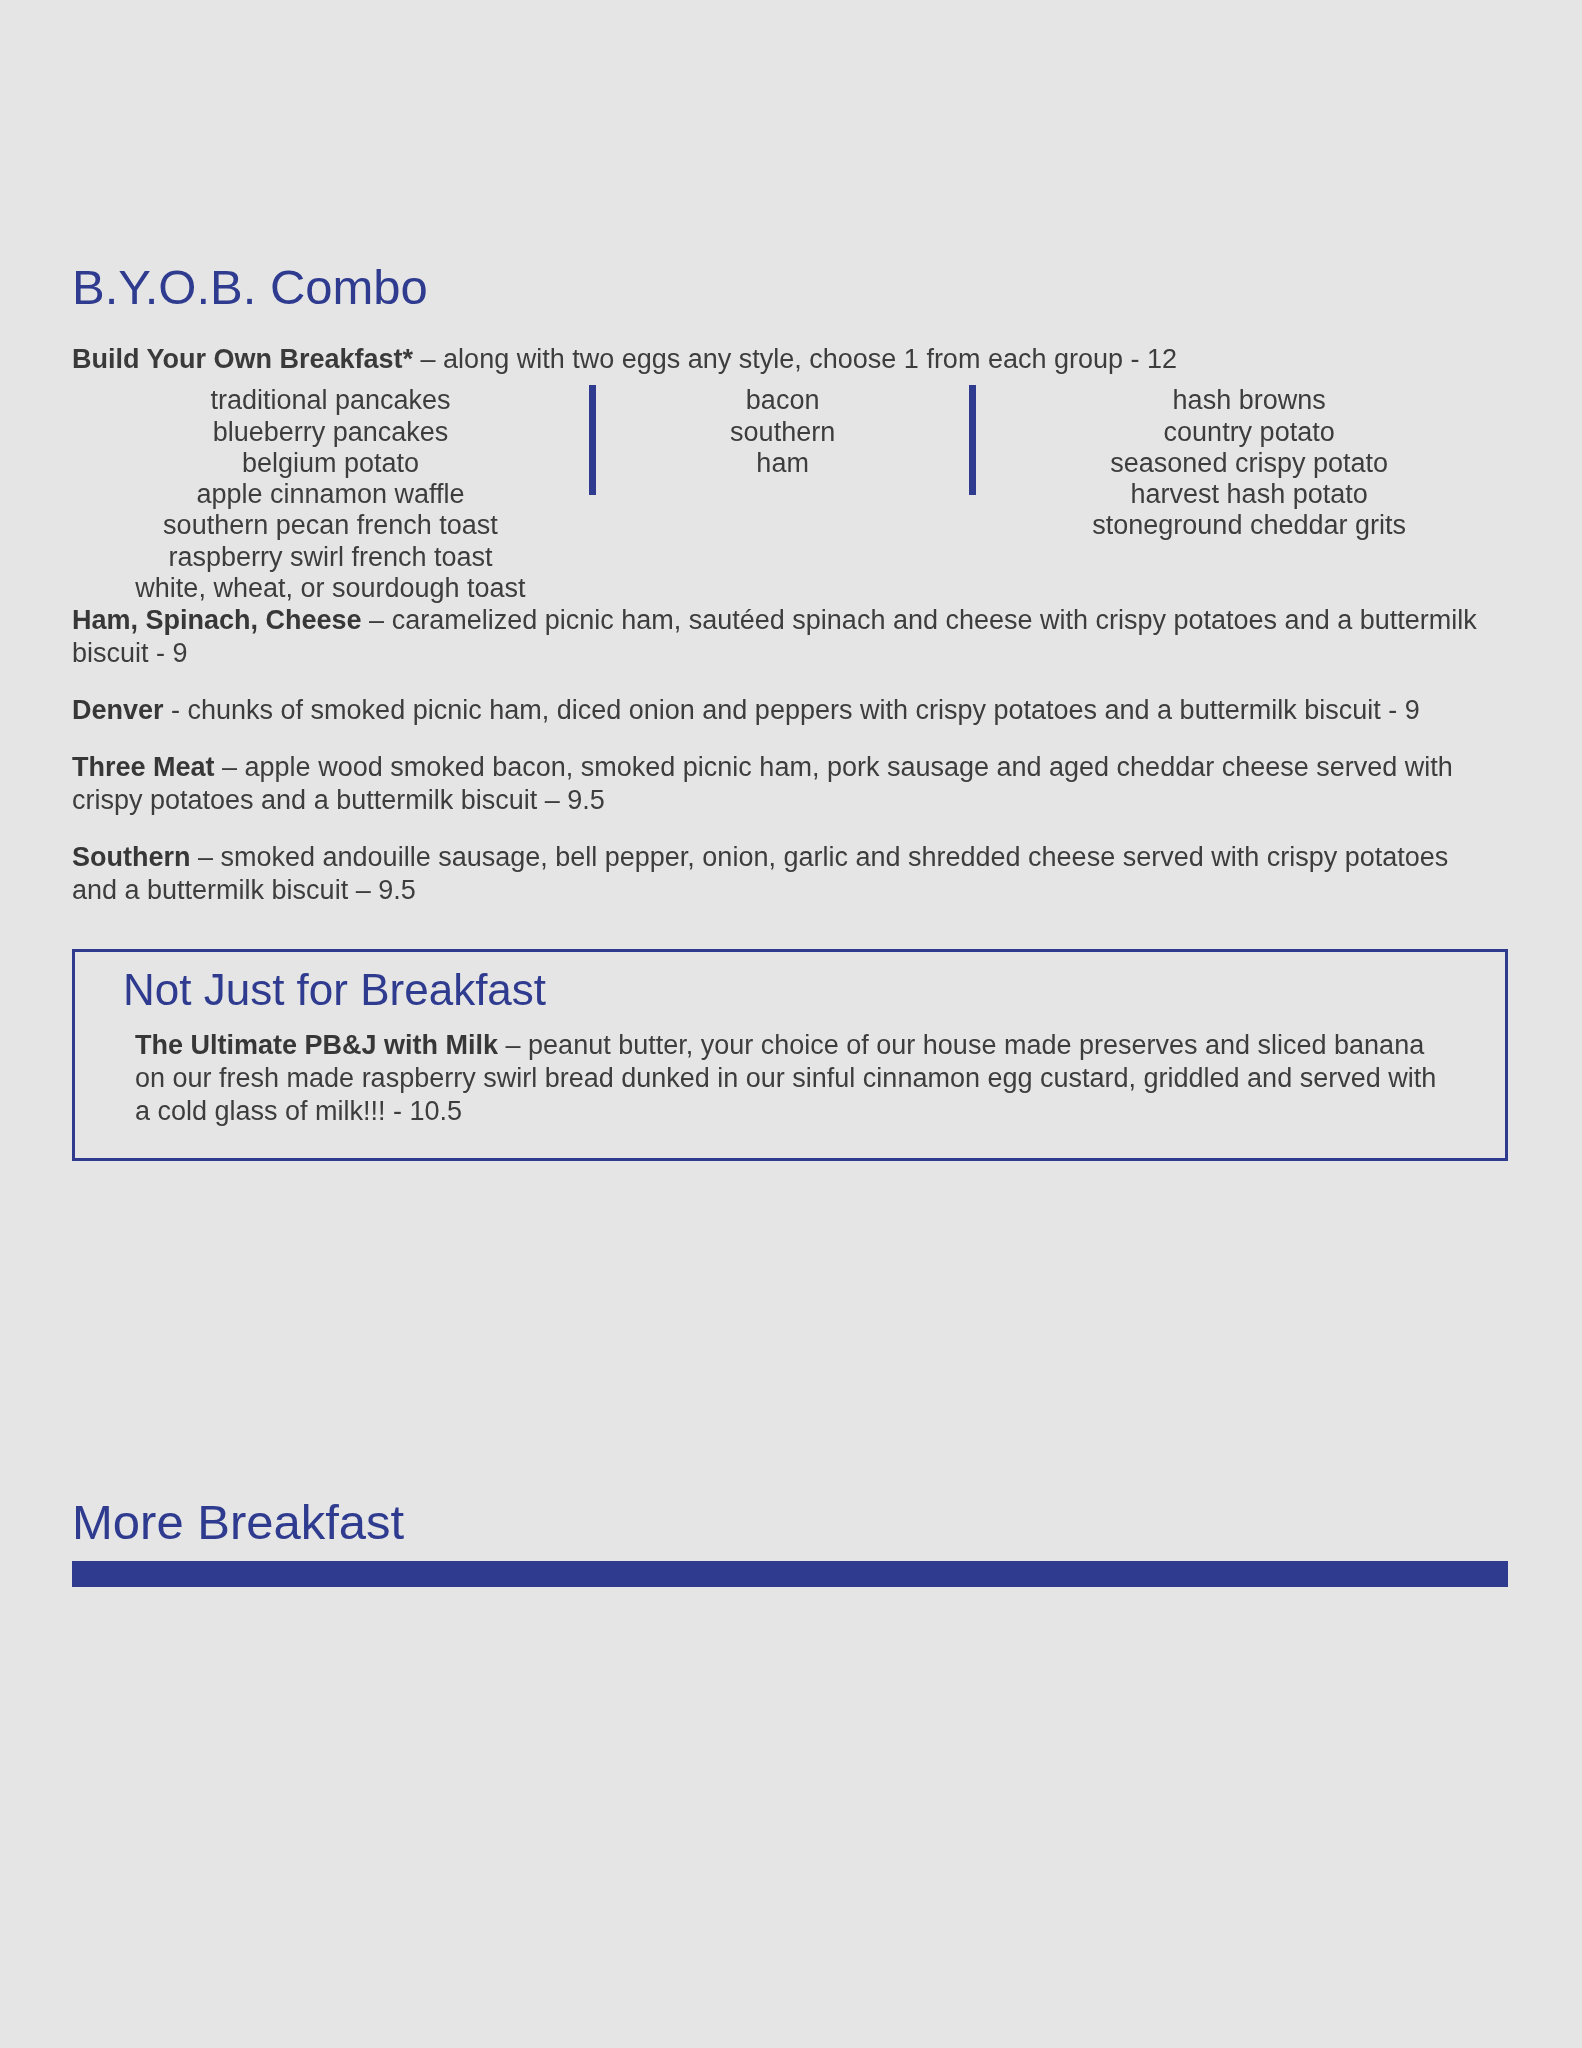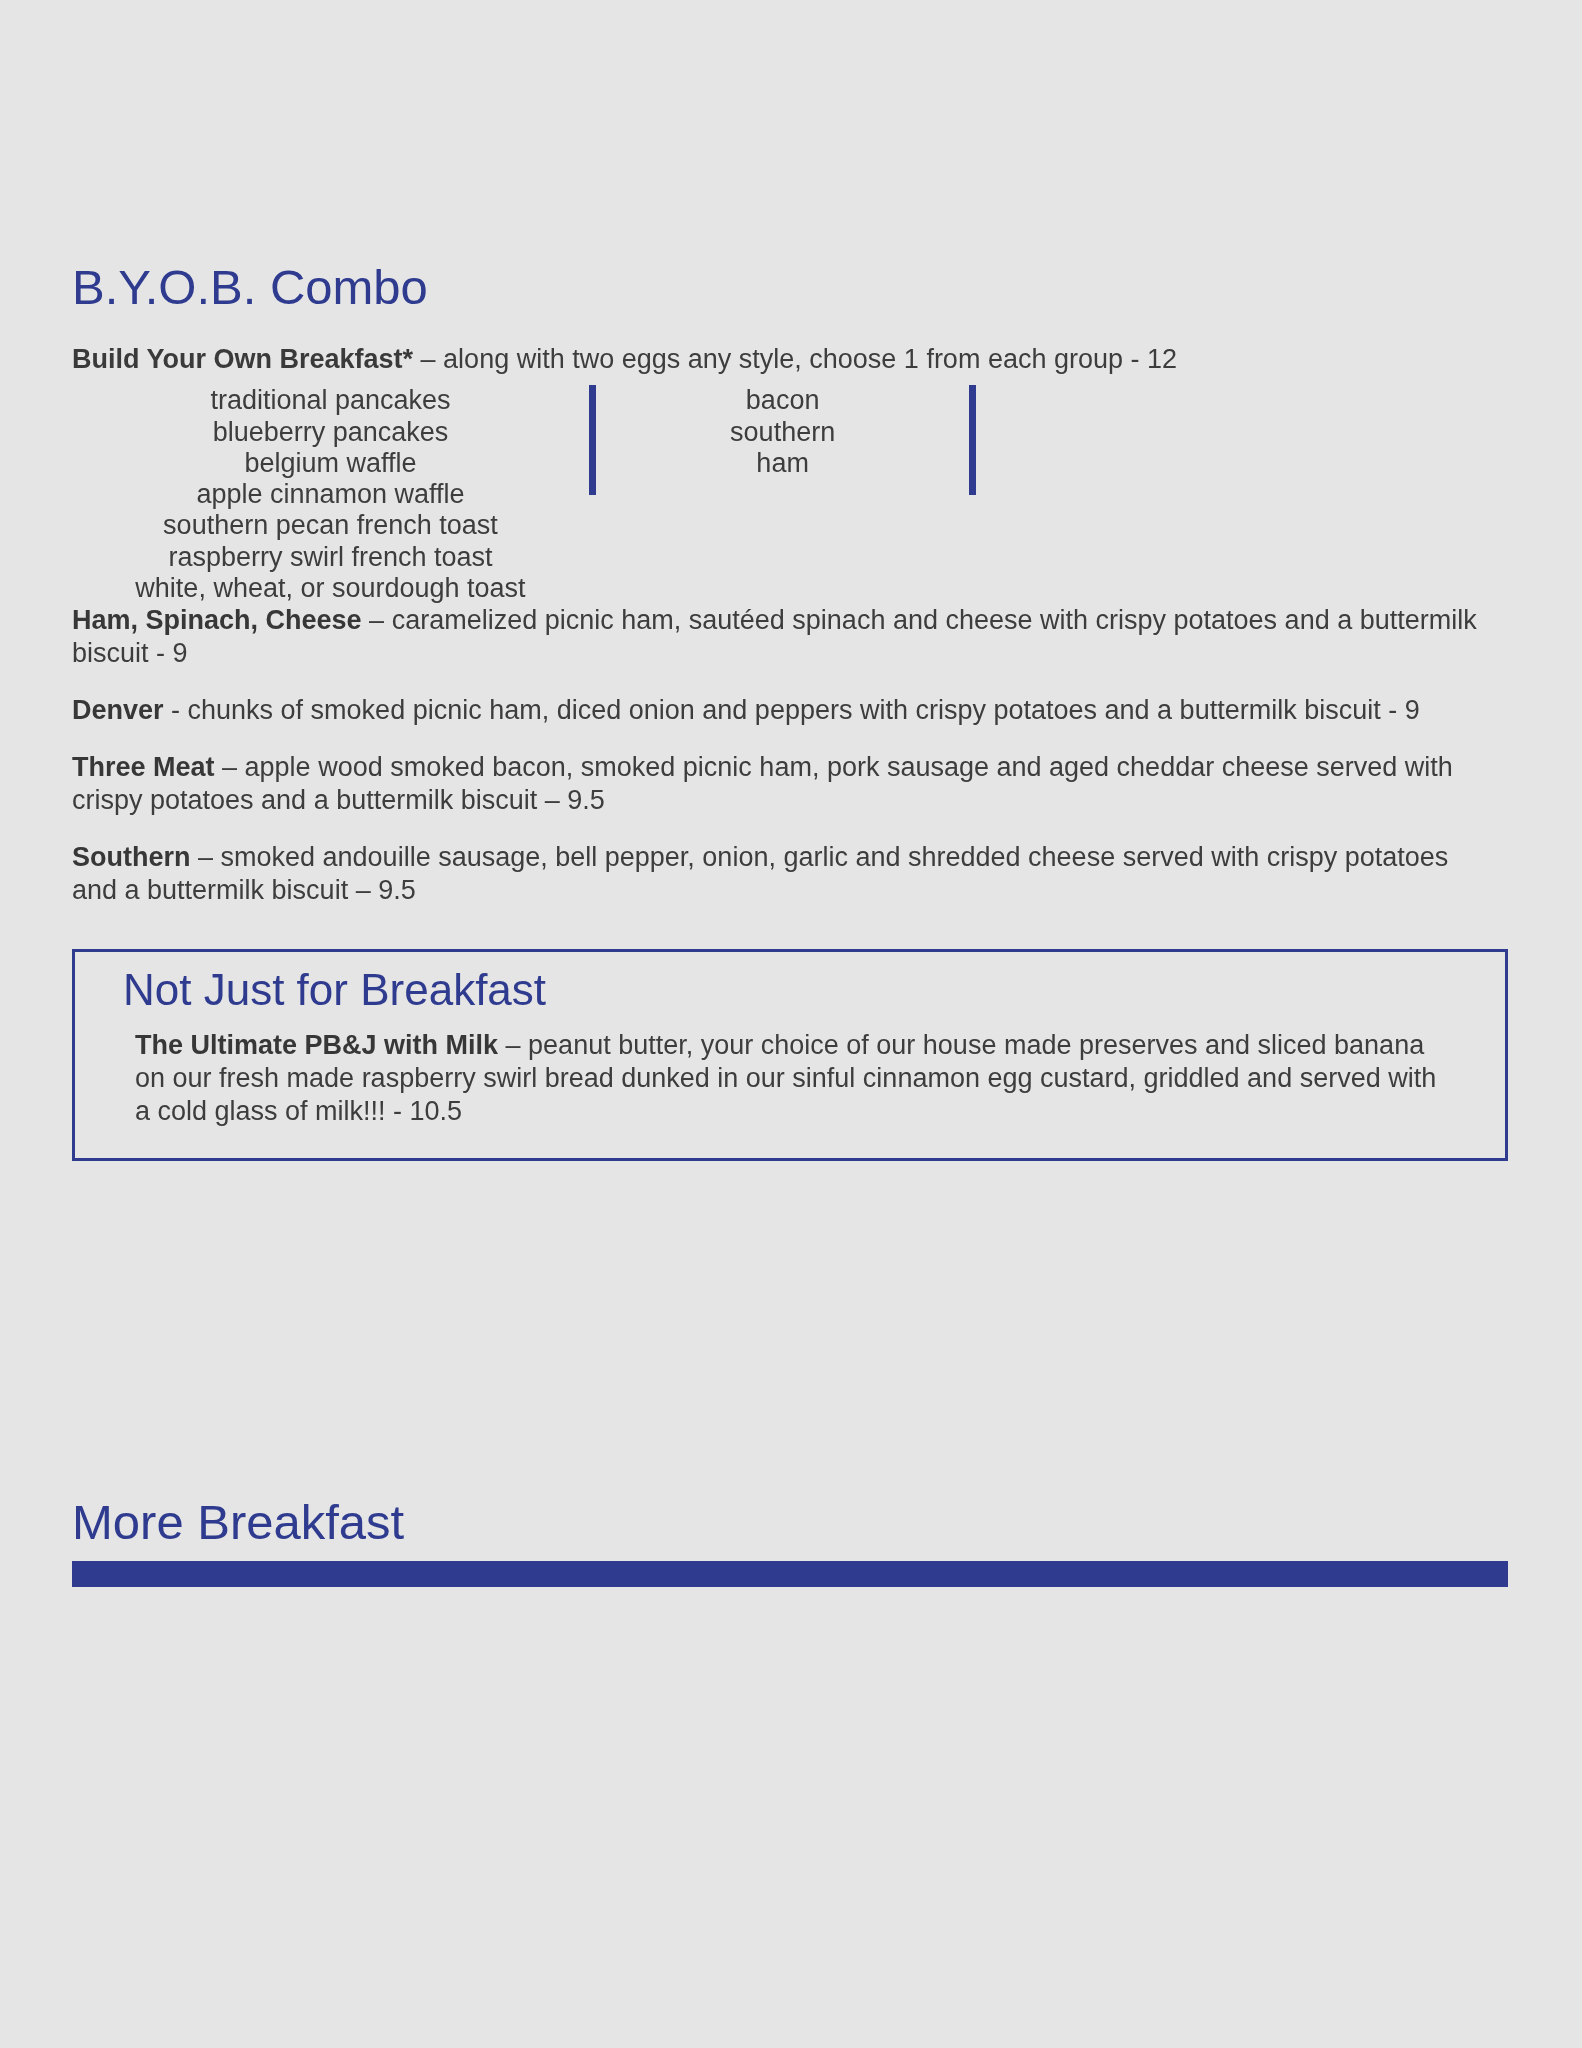--- a/index.html
+++ b/index.html
@@ -98,33 +98,40 @@
 
   <section>
     <h1 class="section-title">B.Y.O.B. Combo</h1>
     <p class="intro">
       <strong>Build Your Own Breakfast*</strong><span> – along with two eggs any style, choose 1 from each group - 12</span>
     </p>
     <div class="groups">
       <ul class="group g1">
         <li>traditional pancakes</li>
         <li>blueberry pancakes</li>
-        <li>belgium waffle</li>
+        <li>belgium potato</li>
         <li>apple cinnamon waffle</li>
         <li>southern pecan french toast</li>
         <li>raspberry swirl french toast</li>
         <li>white, wheat, or sourdough toast</li>
       </ul>
       <div class="vdivider"></div>
       <ul class="group g2">
         <li>bacon</li>
         <li>southern</li>
         <li>ham</li>
       </ul>
       <div class="vdivider"></div>
+      <ul class="group g3">
+        <li>hash browns</li>
+        <li>country potato</li>
+        <li>seasoned crispy potato</li>
+        <li>harvest hash potato</li>
+        <li>stoneground cheddar grits</li>
+      </ul>
     </div>
   </section>
 
   <section>
 
     <p class="menu-item">
       <strong>Ham, Spinach, Cheese</strong><span> – caramelized picnic ham, sautéed spinach and cheese with crispy potatoes and a buttermilk biscuit - 9</span>
     </p>
     <p class="menu-item">
       <strong>Denver</strong><span> - chunks of smoked picnic ham, diced onion and peppers with crispy potatoes and a buttermilk biscuit - 9</span>

